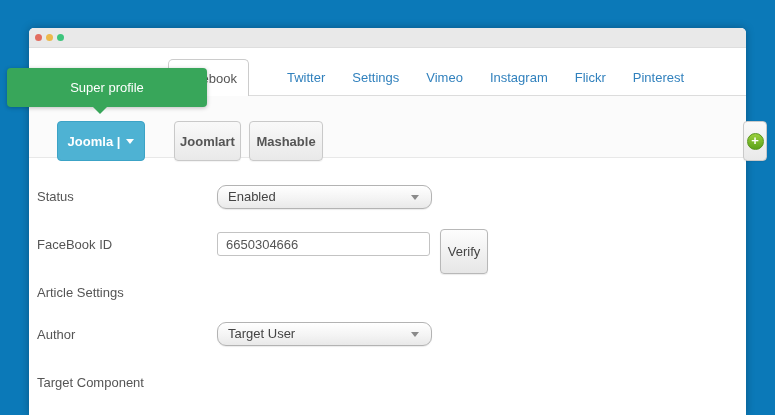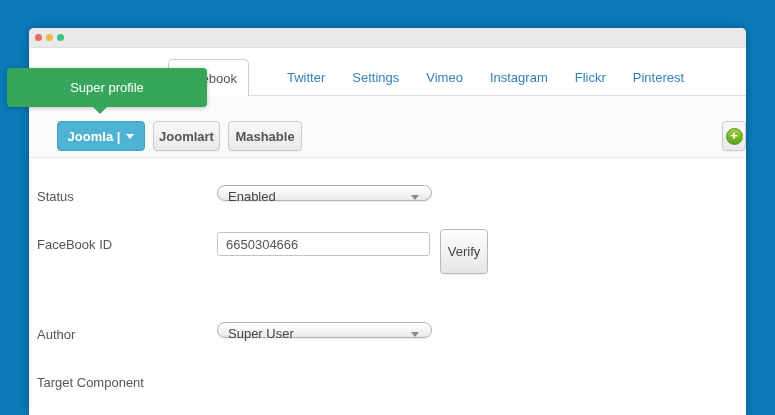--- a/index.html
+++ b/index.html
@@ -22,37 +22,37 @@
   .active-tab { position:absolute; left:139px; top:31px; width:81px; height:37px; background:#fff;
                 border:1px solid #ccc; border-bottom:none; border-radius:5px 5px 0 0; z-index:2;
                 display:flex; align-items:center; justify-content:center;
                 font-size:13px; color:#555; cursor:pointer; }
   .tab-links { position:absolute; left:234px; top:31px; height:37px; display:flex; align-items:center; gap:27px; z-index:2;margin-left:24px; }
   .tab-link { font-size:13px; color:#3181bd; text-decoration:none; cursor:pointer; white-space:nowrap; }
 
   
   .profile-strip { position:absolute; left:0; top:68px; width:100%; height:62px;
                    background:#fbfbfb; border-bottom:1px solid #e8e8e8; }
-  .pbtn { position:absolute; top:25px; height:30px; display:flex; align-items:center; justify-content:center;
+  .pbtn { position:absolute; top:25px; height:40px; display:flex; align-items:center; justify-content:center;
           font-size:13px; font-weight:bold; border-radius:4px; cursor:pointer; }
   .pbtn-active { left:28px; width:88px; background:#4eb2d3; border:1px solid #3ca3c6; color:#fff; gap:6px; }
   .pbtn-gray { background:linear-gradient(#f9f9f9,#e9e9e9); border:1px solid #c9c9c9; color:#555;
-               box-shadow:0 1px 1px rgba(0,0,0,.05); }
+               box-shadow:0 1px 1px rgba(0,0,0,.05);margin-left:21px; }
   .pbtn-joomlart { left:124px; width:67px; }
   .pbtn-mashable { left:199px; width:74px; }
   .pbtn-add { left:693px; width:24px; font-weight:normal; }
   .caret-white { width:0; height:0; border-left:4px solid transparent; border-right:4px solid transparent;
                  border-top:5px solid #fff; }
   .plus-circle { width:17px; height:17px; border-radius:50%; background:linear-gradient(#9ad03c,#5ca21a);
                  border:1px solid #58941c; color:#fff; font-size:13px; font-weight:bold; line-height:14px;
                  text-align:center; }
 
   
   .form-label { position:absolute; font-size:13px; color:#555; white-space:nowrap; }
-  .select { position:absolute; width:215px; height:16px; border:1px solid #b3b3b3; border-radius:9px;
+  .select { position:absolute; width:215px; height:24px; border:1px solid #b3b3b3; border-radius:9px;
             background:linear-gradient(#ffffff,#f4f4f4 55%,#e9e9e9); box-shadow:0 1px 1px rgba(0,0,0,.08);
             font-size:13px; color:#444; line-height:22px; padding-left:10px; cursor:pointer; }
   .select-caret { position:absolute; right:12px; top:9px; width:0; height:0;
                   border-left:4px solid transparent; border-right:4px solid transparent;
                   border-top:5px solid #8a8a8a; }
   .text-input { position:absolute; left:188px; top:204px; width:213px; height:24px;
                 border:1px solid #c3c3c3; border-radius:3px; background:#fff;
                 font-size:13px; color:#555; padding:0 8px; font-family:"Liberation Sans", sans-serif; }
   .btn-verify { position:absolute; left:411px; top:201px; width:48px; height:45px;
                 border:1px solid #b8b8b8; border-radius:4px; background:linear-gradient(#fdfdfd,#e6e6e6);
@@ -112,24 +112,25 @@
     <div class="form-label" style="left:8px; top:161px;">Status</div>
     <div class="select" style="left:188px; top:157px;">
       <span>Enabled</span>
       <span class="select-caret"></span>
     </div>
 
     <div class="form-label" style="left:8px; top:209px;">FaceBook ID</div>
     <input class="text-input" type="text" value="6650304666" style="">
     <button class="btn-verify">Verify</button>
 
+    <div class="form-label" style="left:8px; top:257px;">Article Settings</div>
 
     <div class="form-label" style="left:8px; top:299px;">Author</div>
     <div class="select" style="left:188px; top:294px;">
-      <span>Super User</span>
+      <span>Target User</span>
       <span class="select-caret"></span>
     </div>
 
     <div class="form-label" style="left:8px; top:347px;">Target Component</div>
 
   </div>
 
   <div class="tooltip tooltip-select-profile">
     <span>Super profile</span>
     <span class="arrow-down"></span>

